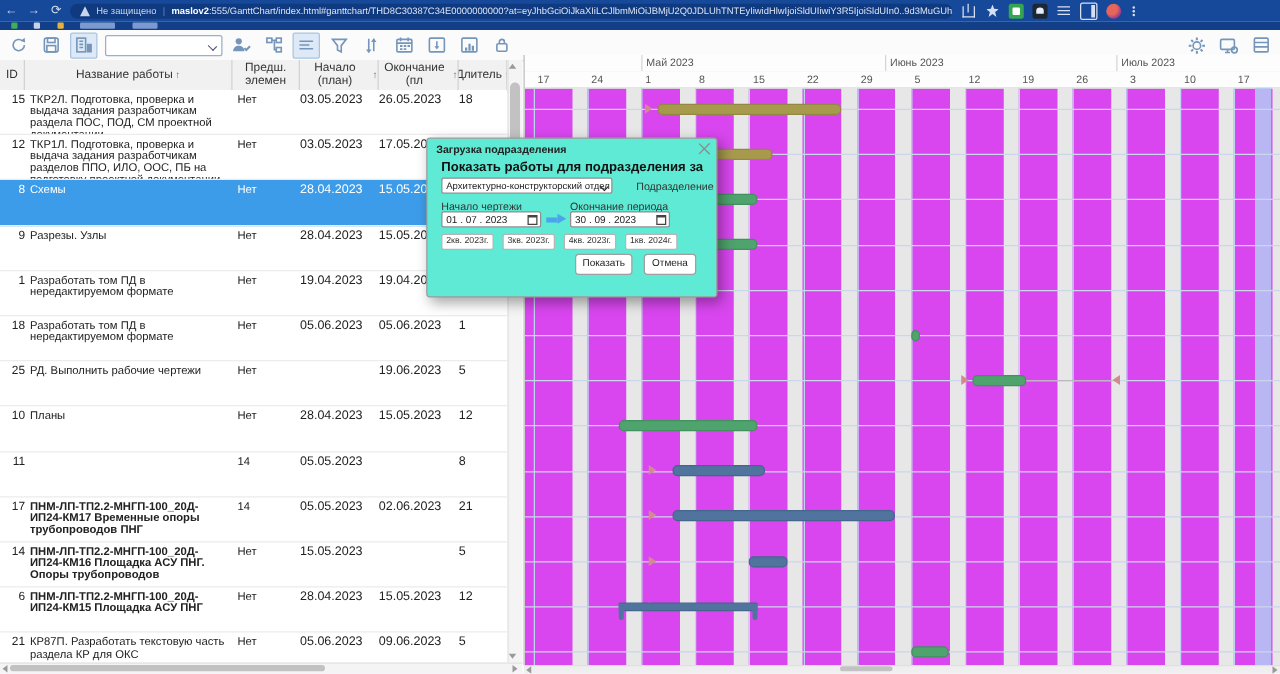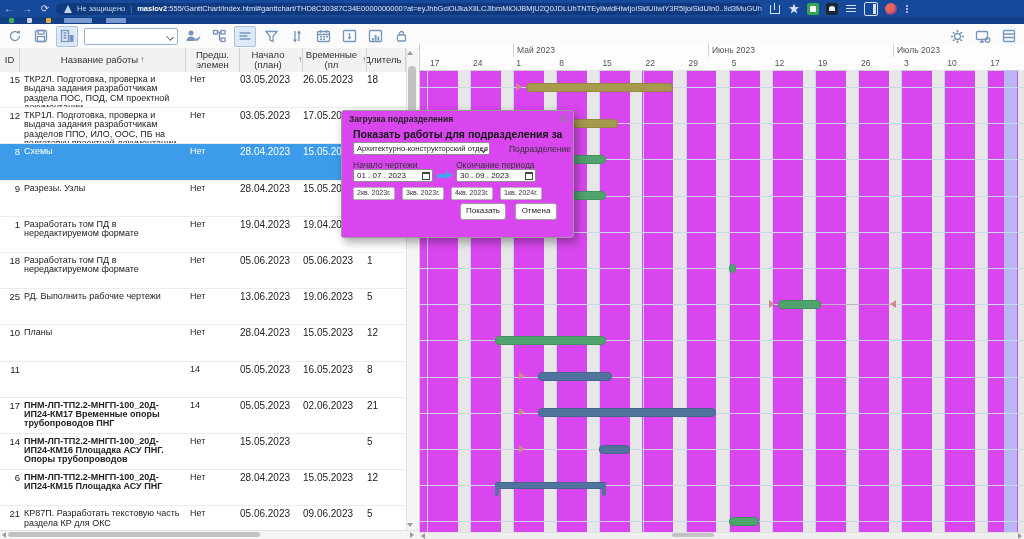--- a/index.html
+++ b/index.html
@@ -100,21 +100,21 @@
   .gbar.summary:after{right:-1px;border-radius:0 0 2px 2px;}
   .mark-r{position:absolute;width:0;height:0;border-top:4.5px solid transparent;border-bottom:4.5px solid transparent;
     border-left:6px solid #cf8b8f;}
   .mark-l{position:absolute;width:0;height:0;border-top:4.5px solid transparent;border-bottom:4.5px solid transparent;
     border-right:6px solid #cf8b8f;}
   .dep{position:absolute;height:1px;background:#c0b4c4;}
   #ghscroll{left:419px;top:532px;width:605px;height:7px;background:#efefef;border-top:1px solid #e0e0e0;box-sizing:border-box;}
   #ghthumb{left:672px;top:533px;width:42px;height:4px;background:#c2c2c2;border-radius:2px;cursor:pointer;}
 
   
-  #dialog{left:341px;top:110px;width:233px;height:128px;background:#d946ef;border:1px solid #9b9b9b;
+  #dialog{left:341px;top:110px;width:233px;height:128px;background:#5eead4;border:1px solid #9b9b9b;
     border-radius:3px;box-shadow:3px 4px 10px rgba(0,0,0,.35);z-index:20;box-sizing:border-box;}
   #dlg-title{position:absolute;left:7px;top:3px;font-size:8.5px;font-weight:bold;color:#222;}
   #dlg-close{position:absolute;right:3px;top:1px;width:14px;height:14px;cursor:pointer;}
   #dlg-close:before,#dlg-close:after{content:"";position:absolute;left:6.5px;top:1px;width:1.4px;height:12px;background:#8a8a8a;}
   #dlg-close:before{transform:rotate(45deg);} #dlg-close:after{transform:rotate(-45deg);}
   #dlg-head{position:absolute;left:11px;top:17px;font-size:10.5px;font-weight:bold;color:#111;}
   #dlg-select{position:absolute;left:11px;top:31px;width:137px;height:13px;background:#fff;border:1px solid #8f8f8f;
     border-radius:2px;font-size:7.6px;line-height:12px;padding:0 10px 0 3px;box-sizing:border-box;white-space:nowrap;overflow:hidden;cursor:pointer;}
   #dlg-select:after{content:"";position:absolute;right:3px;top:4px;width:4px;height:4px;border-right:1.2px solid #333;
     border-bottom:1.2px solid #333;transform:rotate(45deg);}
@@ -279,21 +279,21 @@
         <span class="sort">↑</span>
       </div>
       <div class="th" style="left: 186px; width: 54px;">
         <span>Предш. элемен</span>
       </div>
       <div class="th" style="left: 240px; width: 63px;">
         <span>Начало (план)</span>
         <span class="sort">↑</span>
       </div>
       <div class="th" style="left: 303px; width: 64px;">
-        <span>Временные (пл</span>
+        <span>Окончание (пл</span>
         <span class="sort">↑</span>
       </div>
       <div class="th" style="left: 367px; width: 39px;">
         <span>Длитель</span>
         <span class="sort">↑</span>
       </div>
     </div>
 
   <div class="abs" id="tbody">
       <div class="trow">
@@ -341,37 +341,35 @@
         <div class="td name" style="left: 24px; width: 160px;">Разработать том ПД в нередактируемом формате</div>
         <div class="td " style="left: 190px; width: 50px;">Нет</div>
         <div class="td c" style="left: 240px; width: 63px;">05.06.2023</div>
         <div class="td c" style="left: 303px; width: 64px;">05.06.2023</div>
         <div class="td c" style="left: 367px; width: 39px;">1</div>
       </div>
       <div class="trow">
         <div class="td idc" style="left: 0px; width: 20px;">25</div>
         <div class="td name" style="left: 24px; width: 160px;">РД. Выполнить рабочие чертежи</div>
         <div class="td " style="left: 190px; width: 50px;">Нет</div>
-        <div class="td c" style="left: 240px; width: 63px;">13.06.2023</div>
         <div class="td c" style="left: 303px; width: 64px;">19.06.2023</div>
         <div class="td c" style="left: 367px; width: 39px;">5</div>
       </div>
       <div class="trow">
         <div class="td idc" style="left: 0px; width: 20px;">10</div>
         <div class="td name" style="left: 24px; width: 160px;">Планы</div>
         <div class="td " style="left: 190px; width: 50px;">Нет</div>
         <div class="td c" style="left: 240px; width: 63px;">28.04.2023</div>
         <div class="td c" style="left: 303px; width: 64px;">15.05.2023</div>
         <div class="td c" style="left: 367px; width: 39px;">12</div>
       </div>
       <div class="trow boldname">
         <div class="td idc" style="left: 0px; width: 20px;">11</div>
         <div class="td " style="left: 190px; width: 50px;">14</div>
         <div class="td c" style="left: 240px; width: 63px;">05.05.2023</div>
-        <div class="td c" style="left: 303px; width: 64px;">16.05.2023</div>
         <div class="td c" style="left: 367px; width: 39px;">8</div>
       </div>
       <div class="trow boldname">
         <div class="td idc" style="left: 0px; width: 20px;">17</div>
         <div class="td name" style="left: 24px; width: 160px;">ПНМ-ЛП-ТП2.2-МНГП-100_20Д-ИП24-КМ17 Временные опоры трубопроводов ПНГ</div>
         <div class="td " style="left: 190px; width: 50px;">14</div>
         <div class="td c" style="left: 240px; width: 63px;">05.05.2023</div>
         <div class="td c" style="left: 303px; width: 64px;">02.06.2023</div>
         <div class="td c" style="left: 367px; width: 39px;">21</div>
       </div>

